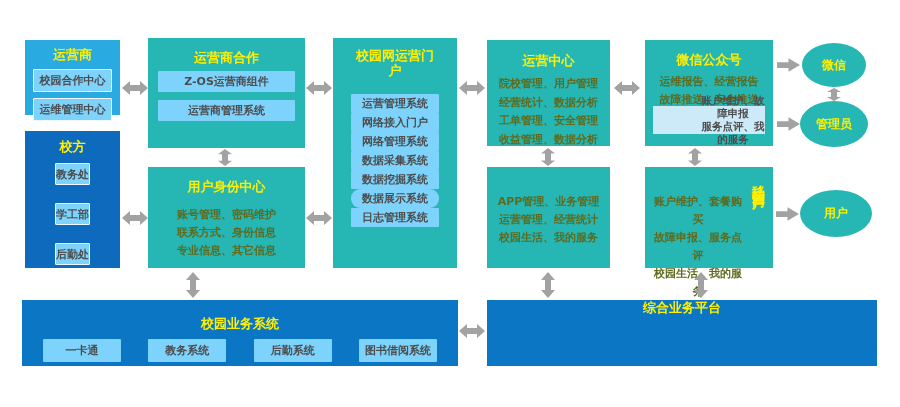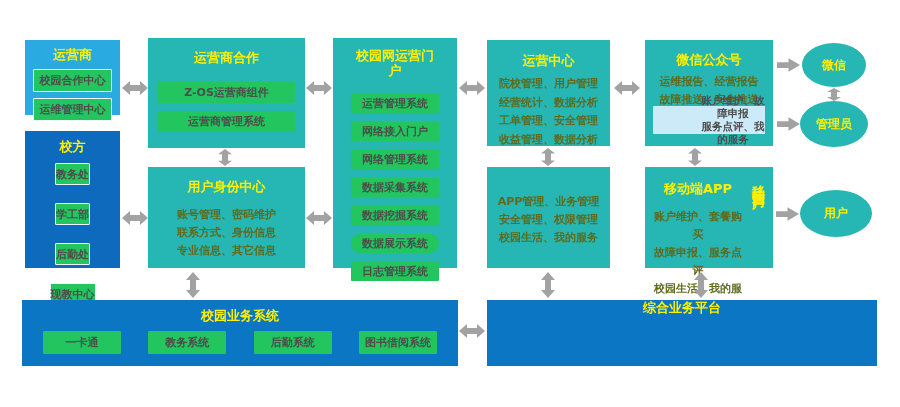--- a/index.html
+++ b/index.html
@@ -4,21 +4,21 @@
 <style>
   html,body{margin:0;padding:0;background:#ffffff;}
   #canvas{position:relative;width:900px;height:407px;background:#ffffff;overflow:hidden;
           font-family:"DejaVu Sans","Liberation Sans",sans-serif;}
   .node{position:absolute;box-sizing:border-box;}
   .teal{background:#26b6b4;}
   .lblue{background:#29abe2;}
   .dblue{background:#0d6abc;}
   .bblue{background:#0b76c4;}
   .ntitle{color:#ffef00;font-weight:bold;font-size:13px;text-align:center;line-height:15px;}
-  .chip{background:#22c55e;color:#4d4d4d;font-weight:bold;font-size:11px;
+  .chip{background:#7dd3fc;color:#4d4d4d;font-weight:bold;font-size:11px;
         display:flex;align-items:center;justify-content:center;border-radius:1px;}
   .chip.bordered{border:1px solid #eef9ff;}
   .lines{color:#5e6b1e;font-weight:bold;font-size:11px;text-align:center;line-height:18px;}
   .stack{display:flex;flex-direction:column;}
   .ellipse{position:absolute;background:#26b6b4;border-radius:50%;
            display:flex;align-items:center;justify-content:center;
            color:#ffef00;font-weight:bold;font-size:12px;}
   .arrow{position:absolute;}
   .arrow svg{display:block;width:100%;height:100%;}
   .arrow path{fill:#a2a2a2;}
@@ -41,44 +41,43 @@
       <div class="chip bordered" style="height:21px;">运维管理中心</div>
     </div>
   </div>
 
   <div class="node dblue" style="left:25px;top:131px;width:95px;height:137px;padding:8px 8px 0;">
     <div class="ntitle">校方</div>
     <div class="stack" style="gap:18px;margin-top:9px;align-items:center;">
       <div class="chip bordered" style="height:20px;">教务处</div>
       <div class="chip bordered" style="height:20px;">学工部</div>
       <div class="chip bordered" style="height:20px;">后勤处</div>
-      <div class="chip bordered" style="height:20px;">现教中心</div>
     </div>
   </div>
 
   <div class="node teal" style="left:148px;top:38px;width:157px;height:110px;padding:12px 10px 0;">
     <div class="ntitle">运营商合作</div>
-    <div class="stack" style="gap:8px;margin-top:17px;">
+    <div class="stack" style="gap:8px;margin-top:6px;">
       <div class="chip" style="height:21px;">Z-OS运营商组件</div>
       <div class="chip" style="height:21px;">运营商管理系统</div>
     </div>
   </div>
 
   <div class="node teal" style="left:148px;top:167px;width:157px;height:101px;padding:12px 6px 0;font-family:Liberation Serif, serif;">
     <div class="ntitle">用户身份中心</div>
     <div class="lines" style="margin-top:11px;">
       <div>账号管理、密码维护</div>
       <div>联系方式、身份信息</div>
       <div>专业信息、其它信息</div>
     </div>
   </div>
 
   <div class="node teal" style="left:333px;top:38px;width:124px;height:230px;padding:10px 18px 0;">
     <div class="ntitle">校园网运营门户</div>
-    <div class="stack" style="gap:9px;margin-top:16px;">
+    <div class="stack" style="margin-top:16px;">
       <div class="chip" style="height:19px;">运营管理系统</div>
       <div class="chip" style="height:19px;">网络接入门户</div>
       <div class="chip" style="height:19px;">网络管理系统</div>
       <div class="chip" style="height:19px;">数据采集系统</div>
       <div class="chip" style="height:19px;">数据挖掘系统</div>
       <div class="chip" style="height:19px;border-radius:9px;">数据展示系统</div>
       <div class="chip" style="height:19px;">日志管理系统</div>
     </div>
   </div>
 
@@ -88,48 +87,47 @@
       <div>院校管理、用户管理</div>
       <div>经营统计、数据分析</div>
       <div>工单管理、安全管理</div>
       <div>收益管理、数据分析</div>
     </div>
   </div>
 
   <div class="node teal" style="left:487px;top:167px;width:123px;height:101px;padding:14px 4px 0;">
     <div class="lines" style="margin-top:12px;">
       <div>APP管理、业务管理</div>
-      <div>安全管理、权限管理</div>
+      <div>运营管理、经营统计</div>
       <div>校园生活、我的服务</div>
     </div>
   </div>
 
   <div class="node teal" style="left:645px;top:40px;width:128px;height:106px;padding:12px 4px 0;">
     <div class="ntitle">微信公众号</div>
     <div class="lines" style="margin-top:6px;">
       <div>运维报告、经营报告</div>
       <div>故障推送、安全推送</div>
     </div>
     <div class="panel" style="left:8px;right:8px;top:66px;height:28px;padding-left:48px;">
       <div>账户维护、故障申报</div>
       <div>服务点评、我的服务</div>
     </div>
   </div>
 
   <div class="node teal" style="left:645px;top:167px;width:128px;height:101px;padding:14px 26px 0 4px;">
-    <div class="ntitle">移动端APP</div>
     <div class="lines" style="margin-top:12px;">
       <div>账户维护、套餐购买</div>
       <div>故障申报、服务点评</div>
       <div>校园生活、我的服务</div>
     </div>
     <div class="side-label" style="right:6px;top:8px;">移动运营门户</div>
   </div>
 
-  <div class="node bblue" style="left:22px;top:300px;width:436px;height:66px;padding:8px 21px 0;">
+  <div class="node bblue" style="left:22px;top:300px;width:436px;height:66px;padding:16px 21px 0;">
     <div class="ntitle">校园业务系统</div>
     <div class="brow" style="margin-top:8px;">
       <div class="chip" style="width:78px;height:23px;">一卡通</div>
       <div class="chip" style="width:78px;height:23px;">教务系统</div>
       <div class="chip" style="width:78px;height:23px;">后勤系统</div>
       <div class="chip" style="width:78px;height:23px;">图书借阅系统</div>
     </div>
   </div>
 
   <div class="node bblue" style="left:487px;top:300px;width:390px;height:66px;display:flex;justify-content:center;">

